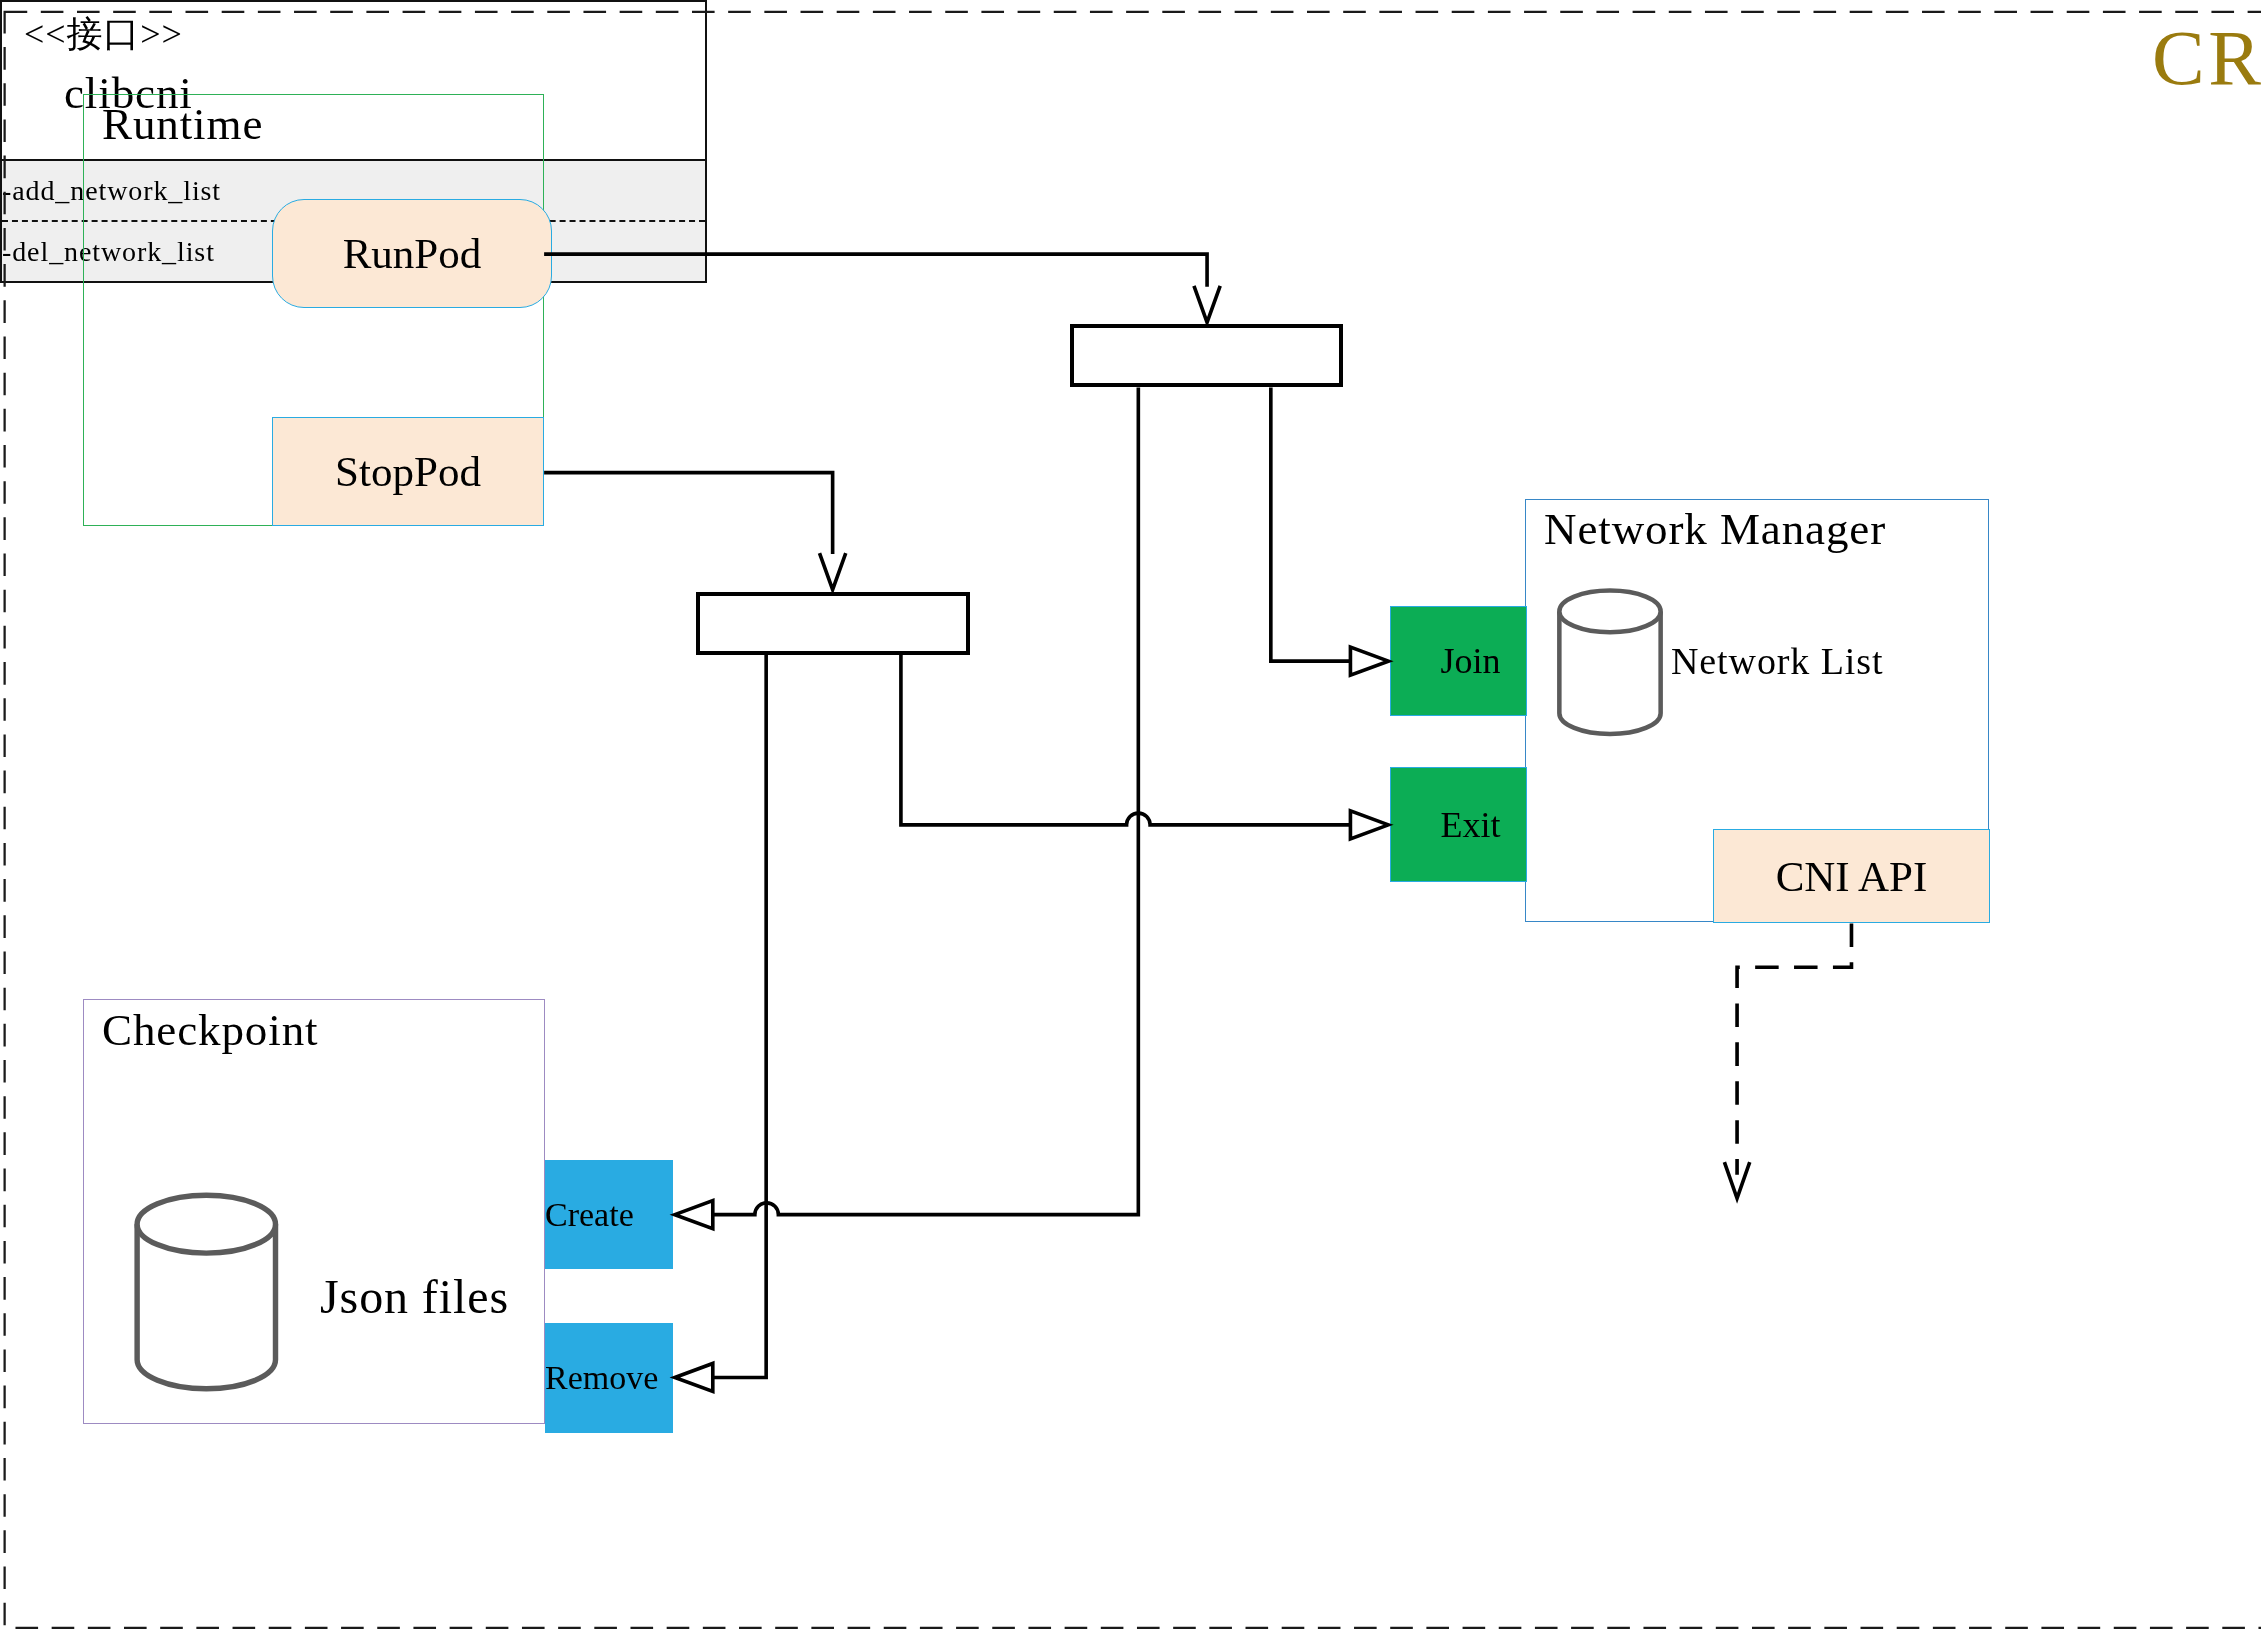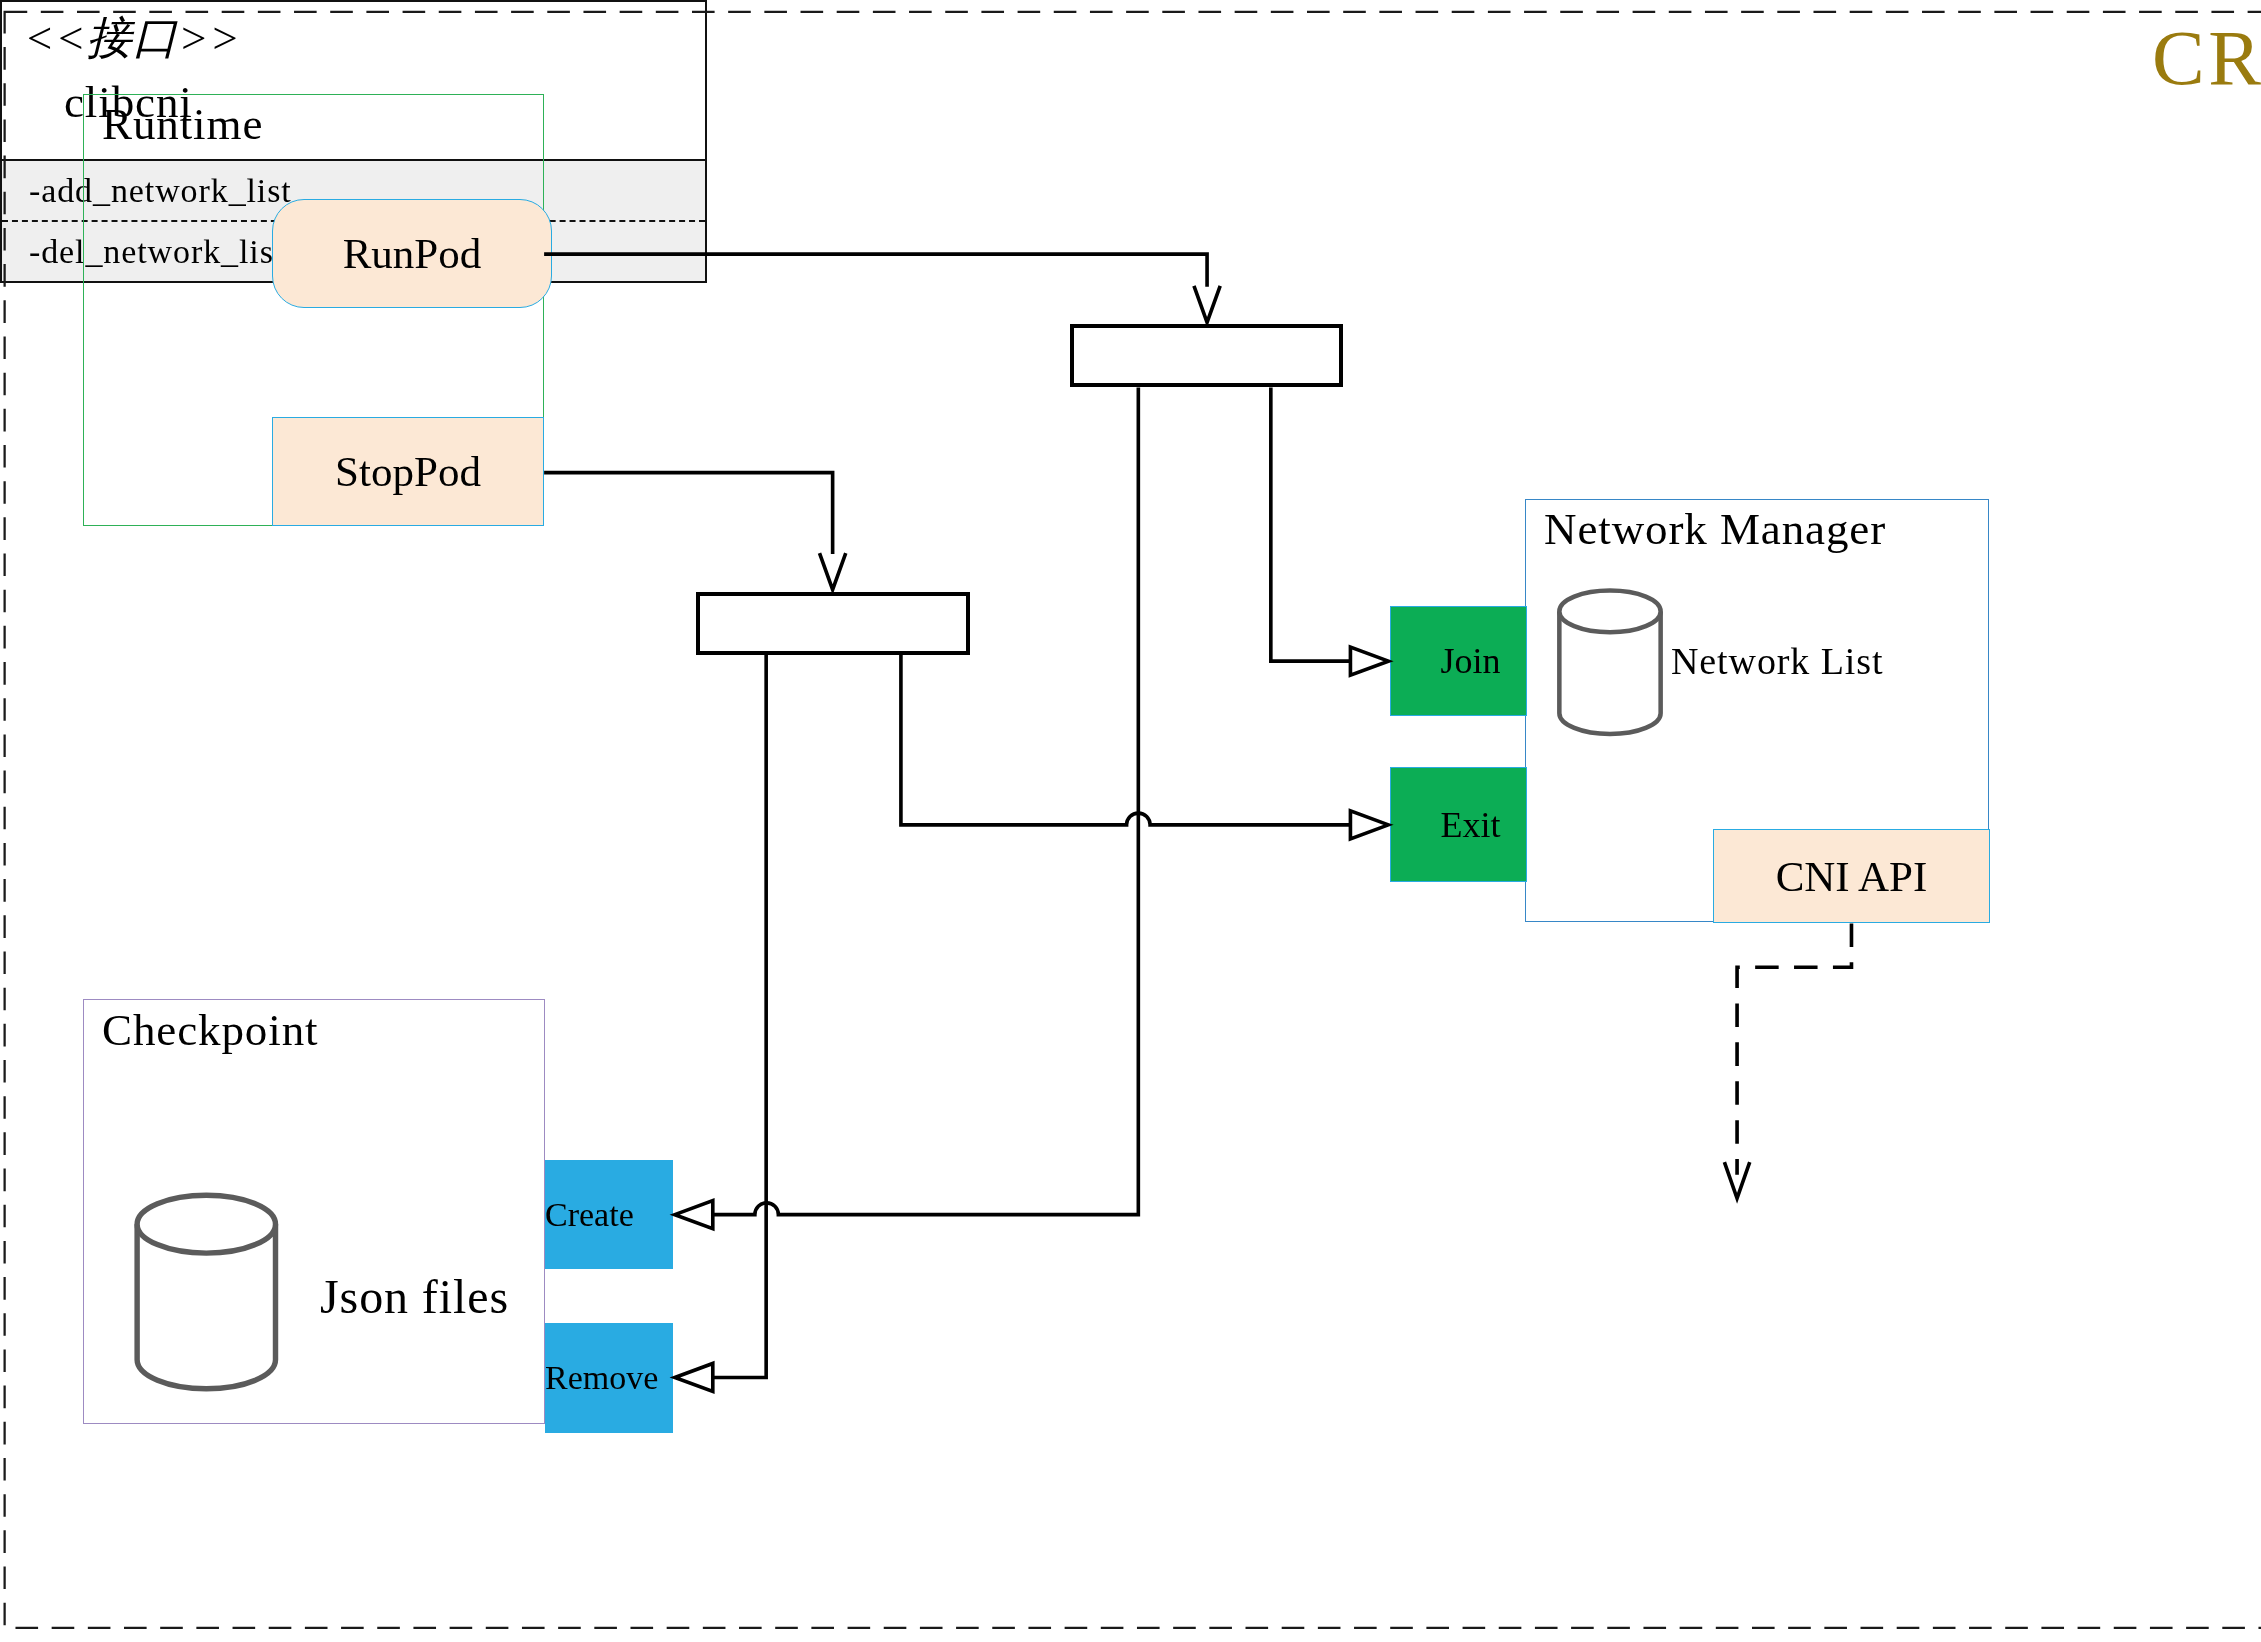--- a/index.html
+++ b/index.html
@@ -36,24 +36,24 @@
 
   
   .cyan{position:absolute;background:#29ABE2;display:flex;align-items:center;font-size:34px;z-index:2;}
   #create-box{left:545px;top:1160px;width:128px;height:109px;}
   #remove-box{left:545px;top:1323px;width:128px;height:110px;}
 
   
   #clibcni-box{left:1390px;top:1201px;width:707px;height:283px;border:2.7px solid #111;
                display:flex;flex-direction:column;background:#fff;z-index:2;}
   #clibcni-title{height:157px;padding:13.6px 0 0 22px;}
-  #clibcni-stereotype{font-size:45px;line-height:1;letter-spacing:0.9px;font-style:italic;}
+  #clibcni-stereotype{font-size:36px;line-height:1;letter-spacing:0.9px;}
   #clibcni-name{font-size:45px;line-height:1;margin-top:19px;letter-spacing:0.9px;margin-left:40px;}
   #clibcni-attrs{flex:1;background:#EFEFEF;border-top:2.7px solid #111;display:flex;flex-direction:column;}
-  .method-row{flex:1;display:flex;align-items:center;padding-left:27px;font-size:34px;letter-spacing:0.9px;}
+  .method-row{flex:1;display:flex;align-items:center;font-size:28px;letter-spacing:0.9px;}
   .method-row.first{border-bottom:2.3px dashed #111;}
 
   
   #cri-badge{left:2152px;top:18px;font-size:79px;color:#9A7B0F;letter-spacing:3.6px;}
 
   
   #overlay{position:absolute;left:0;top:0;z-index:6;pointer-events:none;}
 </style>
 </head>
 <body>

